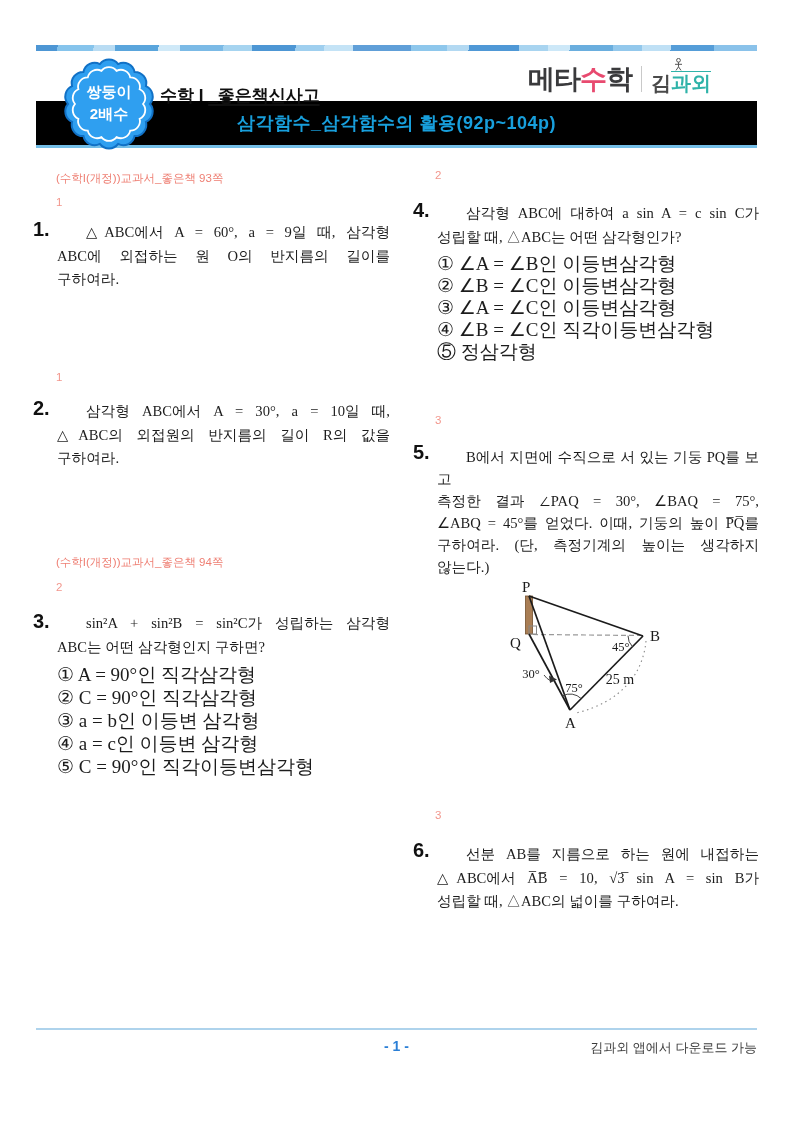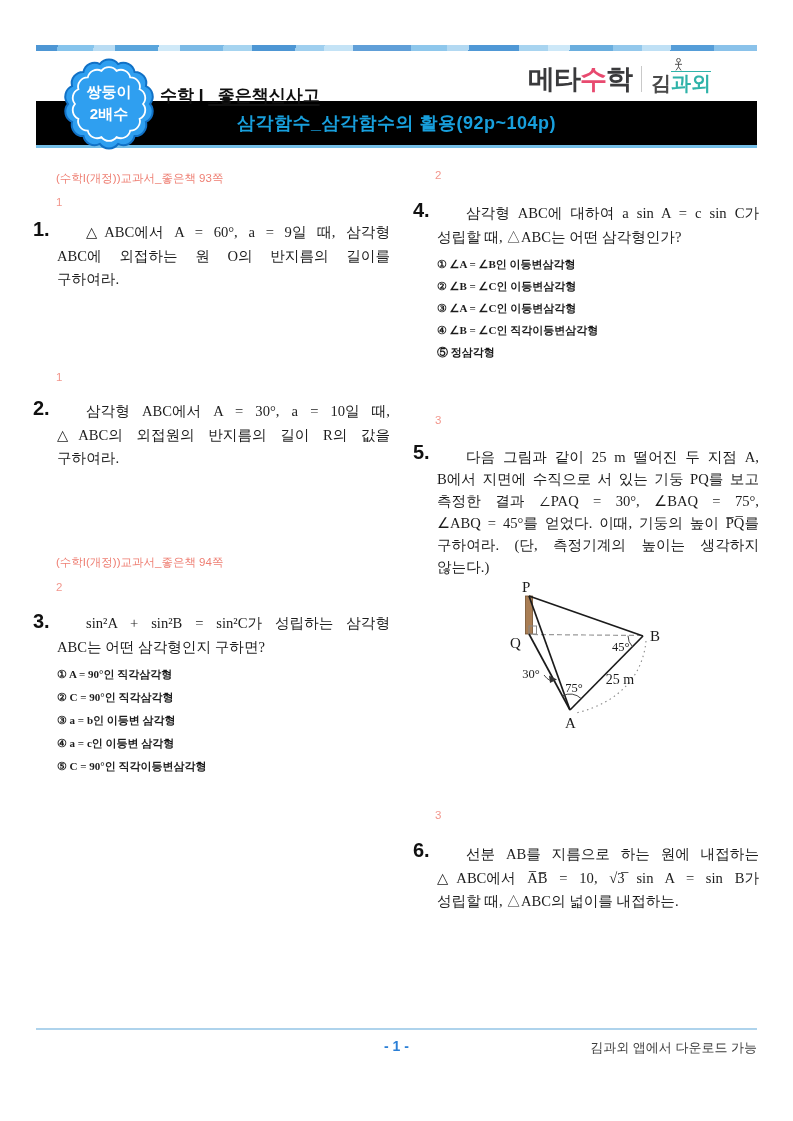--- a/index.html
+++ b/index.html
@@ -49,21 +49,21 @@
   
   .ref{position:absolute;font-family:"Liberation Sans",sans-serif;font-size:11.5px;color:#ee7e72;}
   .tag{position:absolute;font-family:"Liberation Sans",sans-serif;font-size:11.5px;color:#f2968c;}
   .pno{position:absolute;font-family:"Liberation Sans",sans-serif;font-weight:bold;
        font-size:20px;color:#111;}
   .pbody{position:absolute;font-size:14.6px;}
   .pbody .ln{line-height:23.5px;text-align:justify;text-align-last:justify;}
   .pbody.lh22 .ln{line-height:22px;}
   .pbody .ln:first-child{text-indent:29px;}
   .pbody .ln:last-child{text-align-last:left;}
-  .choices{position:absolute;font-size:11px;font-weight:bold;}
+  .choices{position:absolute;font-size:19px;}
   .choices .ln{line-height:23px;text-align:left;}
   .choices.c22 .ln{line-height:22px;}
 
   
   .figure{position:absolute;left:470px;top:576px;}
   .figure .fl{stroke:#1b1b1b;stroke-width:1.7;fill:none;}
   .figure .arc{stroke:#444;stroke-width:1;fill:none;}
   .figure .dot{stroke:#8a8a8a;stroke-width:1.1;fill:none;stroke-dasharray:1.5,3.5;}
   .figure text{font-family:"Liberation Serif",serif;fill:#1b1b1b;}
   .figure .vlabel{font-size:15px;}
@@ -151,21 +151,20 @@
     <div class="ln">① ∠A = ∠B인 이등변삼각형</div>
     <div class="ln">② ∠B = ∠C인 이등변삼각형</div>
     <div class="ln">③ ∠A = ∠C인 이등변삼각형</div>
     <div class="ln">④ ∠B = ∠C인 직각이등변삼각형</div>
     <div class="ln">⑤ 정삼각형</div>
   </div>
 
   <div class="tag" style="left:435px;top:414px">3</div>
   <div class="pno" style="left:413px;top:441px">5.</div>
   <div class="pbody lh22" style="left:437px;top:446px;width:322px">
-    <div class="ln">다음 그림과 같이 25 m 떨어진 두 지점 A,</div>
     <div class="ln">B에서 지면에 수직으로 서 있는 기둥 PQ를 보고</div>
     <div class="ln">측정한 결과 ∠PAQ = 30°, ∠BAQ = 75°,</div>
     <div class="ln">∠ABQ = 45°를 얻었다. 이때, 기둥의 높이 P̅Q̅를</div>
     <div class="ln">구하여라. (단, 측정기계의 높이는 생각하지</div>
     <div class="ln">않는다.)</div>
   </div>
 
   <svg class="figure" width="250" height="158" viewBox="0 0 250 158">
     <rect x="55.5" y="20" width="7" height="38" fill="#a97e55" stroke="#74512d" stroke-width="0.8"></rect>
     <path d="M63,58.5 L170,59.5" stroke="#999" stroke-width="1.2" stroke-dasharray="5,3" fill="none"></path>
@@ -187,20 +186,20 @@
     <text class="alabel" x="104" y="116" text-anchor="middle">75°</text>
     <text class="alabel" x="61" y="102" text-anchor="middle">30°</text>
     <text x="150" y="108" font-size="14" text-anchor="middle">25 m</text>
   </svg>
 
   <div class="tag" style="left:435px;top:809px">3</div>
   <div class="pno" style="left:413px;top:839px">6.</div>
   <div class="pbody" style="left:437px;top:843px;width:322px">
     <div class="ln">선분 AB를 지름으로 하는 원에 내접하는</div>
     <div class="ln">△ABC에서 A̅B̅ = 10, √3̅ sin A = sin B가</div>
-    <div class="ln">성립할 때, △ABC의 넓이를 내접하는.</div>
+    <div class="ln">성립할 때, △ABC의 넓이를 구하여라.</div>
   </div>
 
   <div class="footrule"></div>
   <div class="pageno">- 1 -</div>
   <div class="footnote">김과외 앱에서 다운로드 가능</div>
 
 </div>
 
 </body></html>

